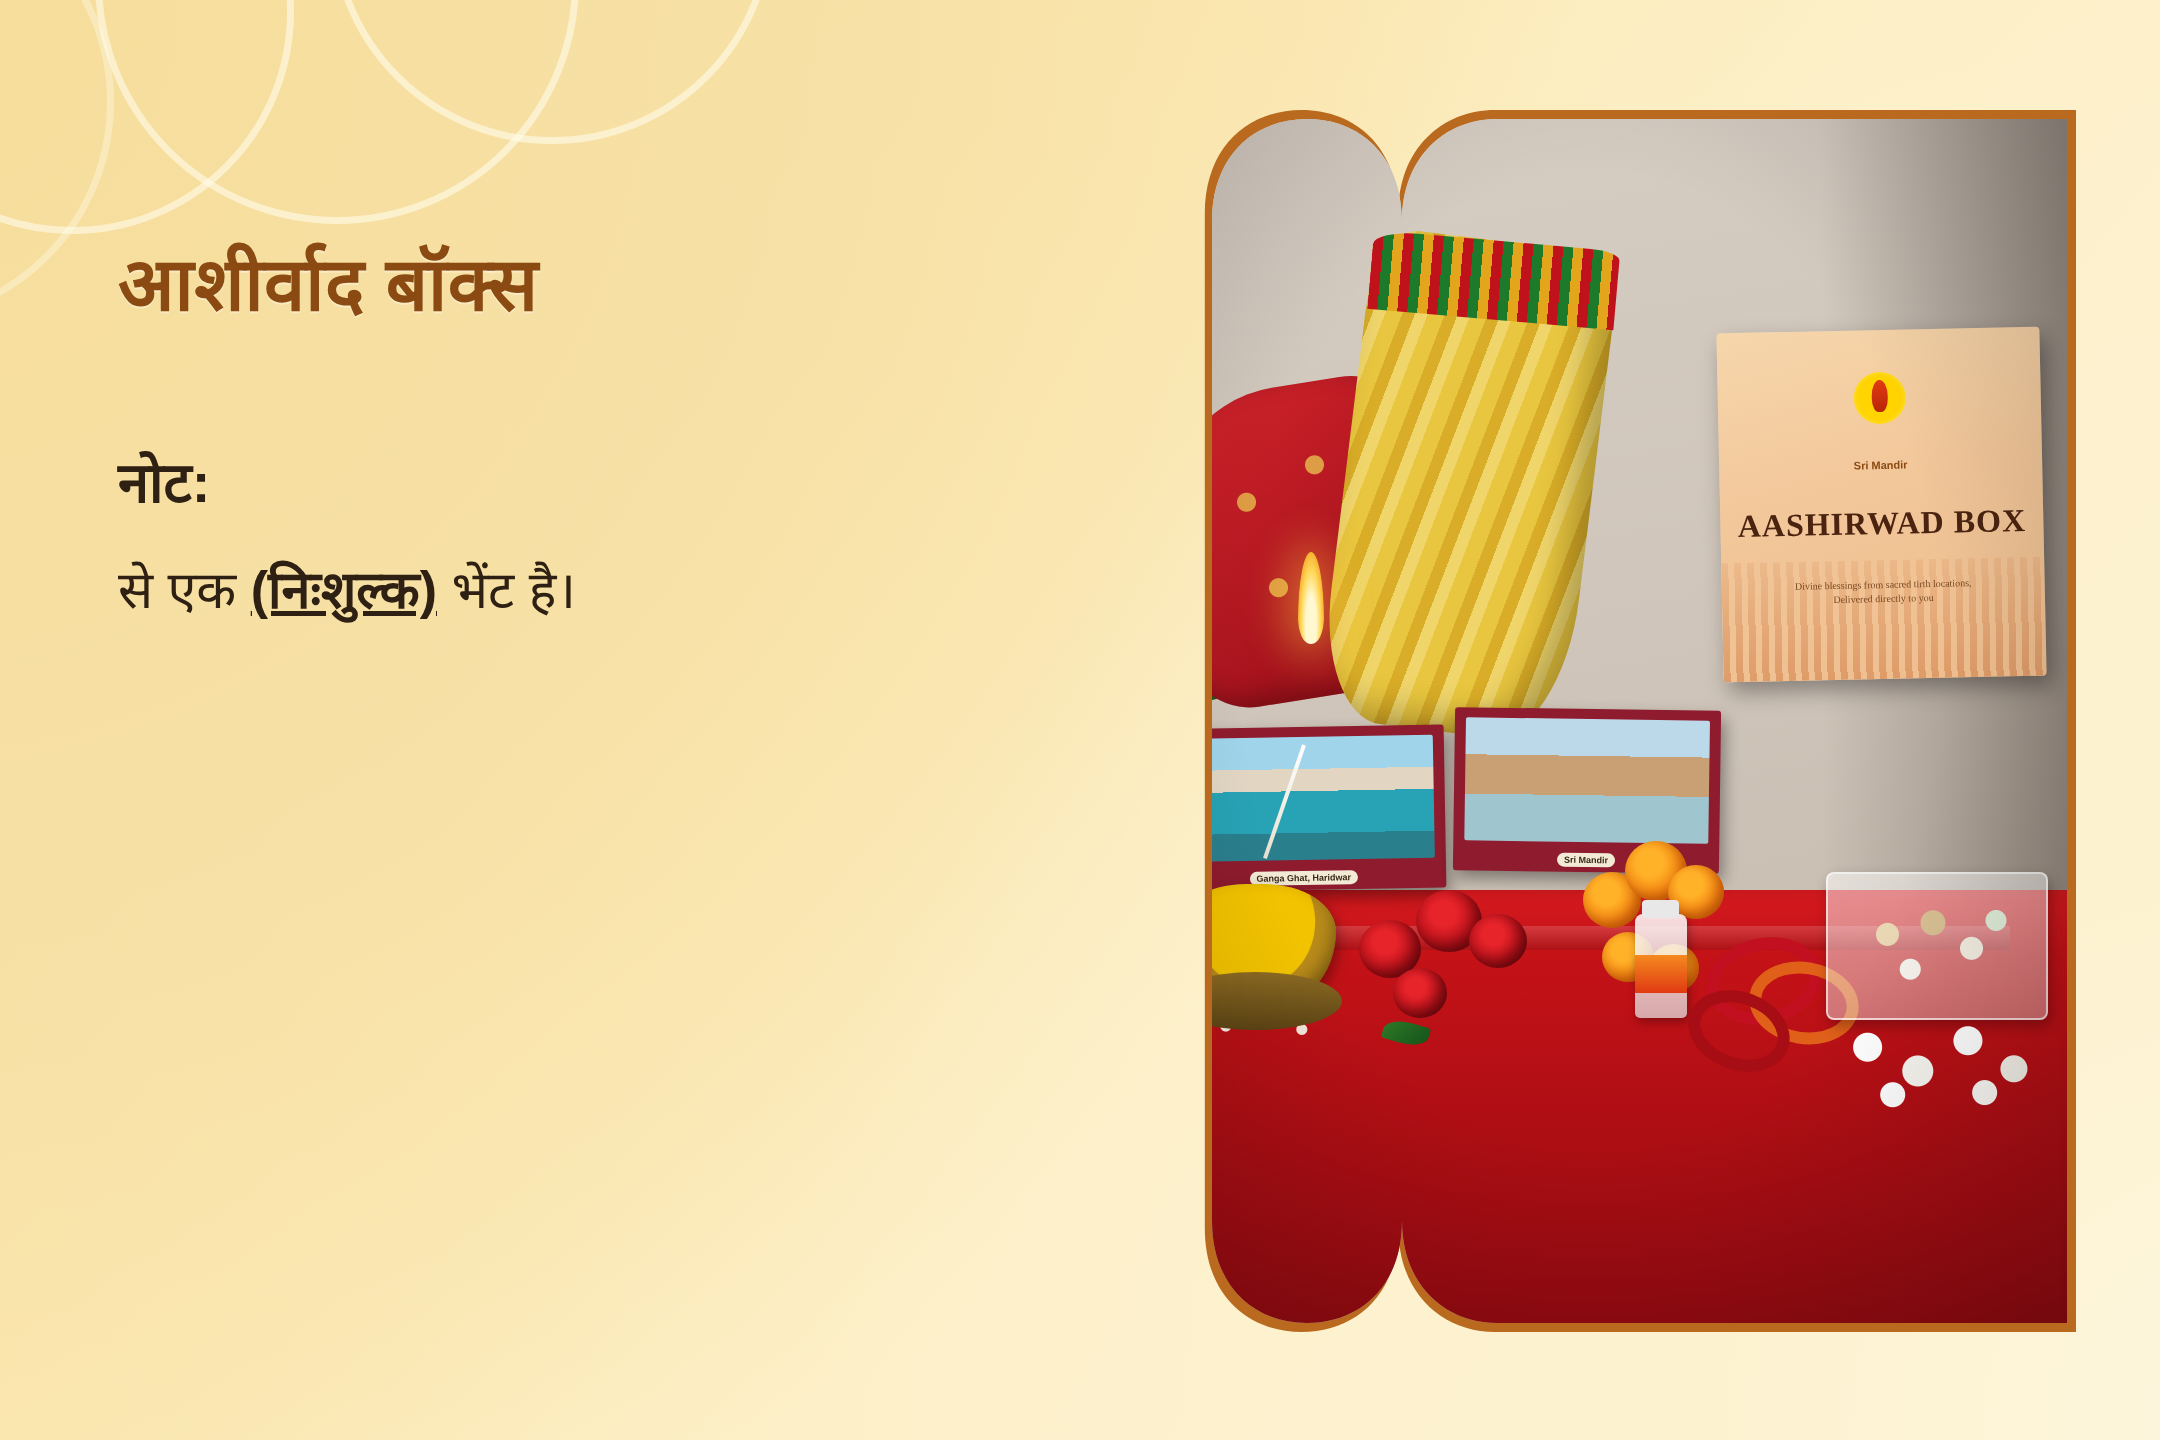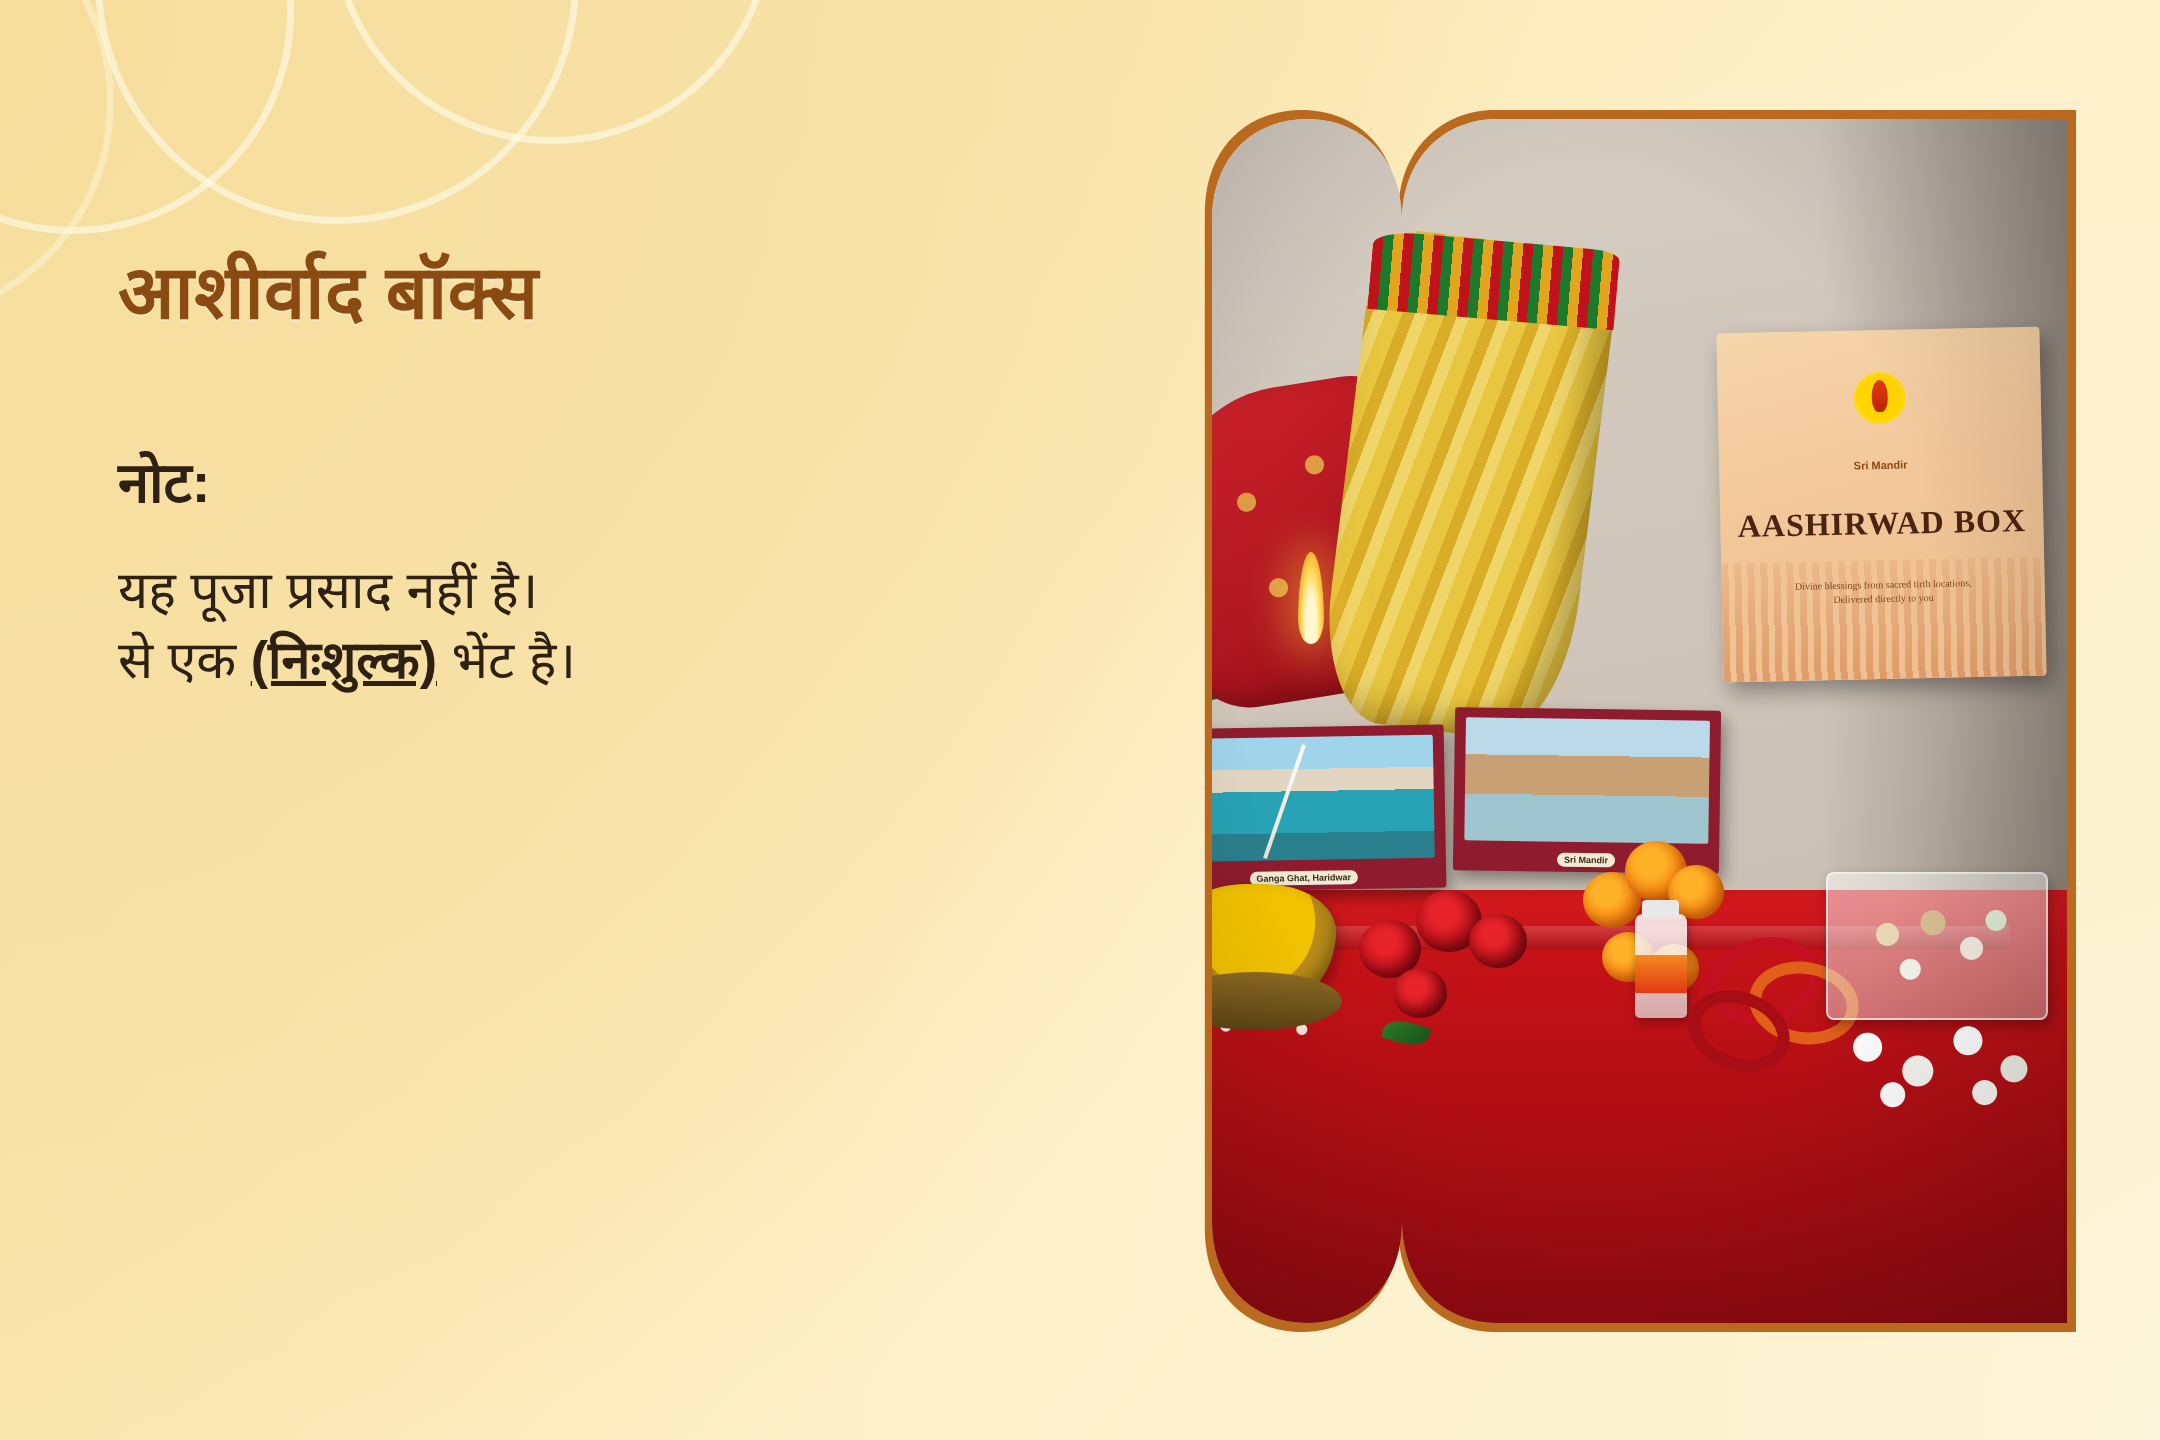--- a/index.html
+++ b/index.html
@@ -22,21 +22,20 @@
   .deco.d3{left:330px;top:-300px;width:430px;height:430px;}
   .deco.d4{left:-330px;top:-120px;width:430px;height:430px;border-color:rgba(255,252,233,.38);}
 
   
   .left{position:absolute;left:118px;top:0;width:880px;height:1440px;}
   .title{
     position:absolute;left:0;top:248px;
     font-size:74px;line-height:1;font-weight:700;color:#8a4a12;
     letter-spacing:.5px;white-space:nowrap;
     text-shadow:0 2px 0 rgba(255,255,255,.35);
-    margin-top:8px;
   }
   .note-label{
     position:absolute;left:0;top:455px;
     font-size:56px;font-weight:700;color:#2e2113;line-height:1;
   }
   .note-body{
     position:absolute;left:0;top:555px;width:900px;
     font-size:52px;line-height:1.35;color:#2e2113;font-weight:400;
   }
   .note-body .b{font-weight:700;text-decoration:underline;}
@@ -217,21 +216,20 @@
 
   <div class="deco d1"></div>
   <div class="deco d2"></div>
   <div class="deco d3"></div>
   <div class="deco d4"></div>
 
   <div class="left">
     <div class="title">आशीर्वाद बॉक्स</div>
     <div class="note-label">नोट:</div>
     <div class="note-body">
-      <div>यह पूजा प्रसाद नहीं है।</div>
       <div><span>से एक </span><span class="b">(निःशुल्क)</span><span> भेंट है।</span></div>
     </div>
   </div>
 
   <div class="photo-wrap">
 
     <svg width="0" height="0" style="position:absolute" aria-hidden="true">
       <defs>
         <clipPath id="cuspShape" clipPathUnits="objectBoundingBox">
           <path d="M0.10,0.085 C0.10,0.030 0.145,0.000 0.200,0.000 C0.255,0.000 0.300,0.030 0.300,0.085

